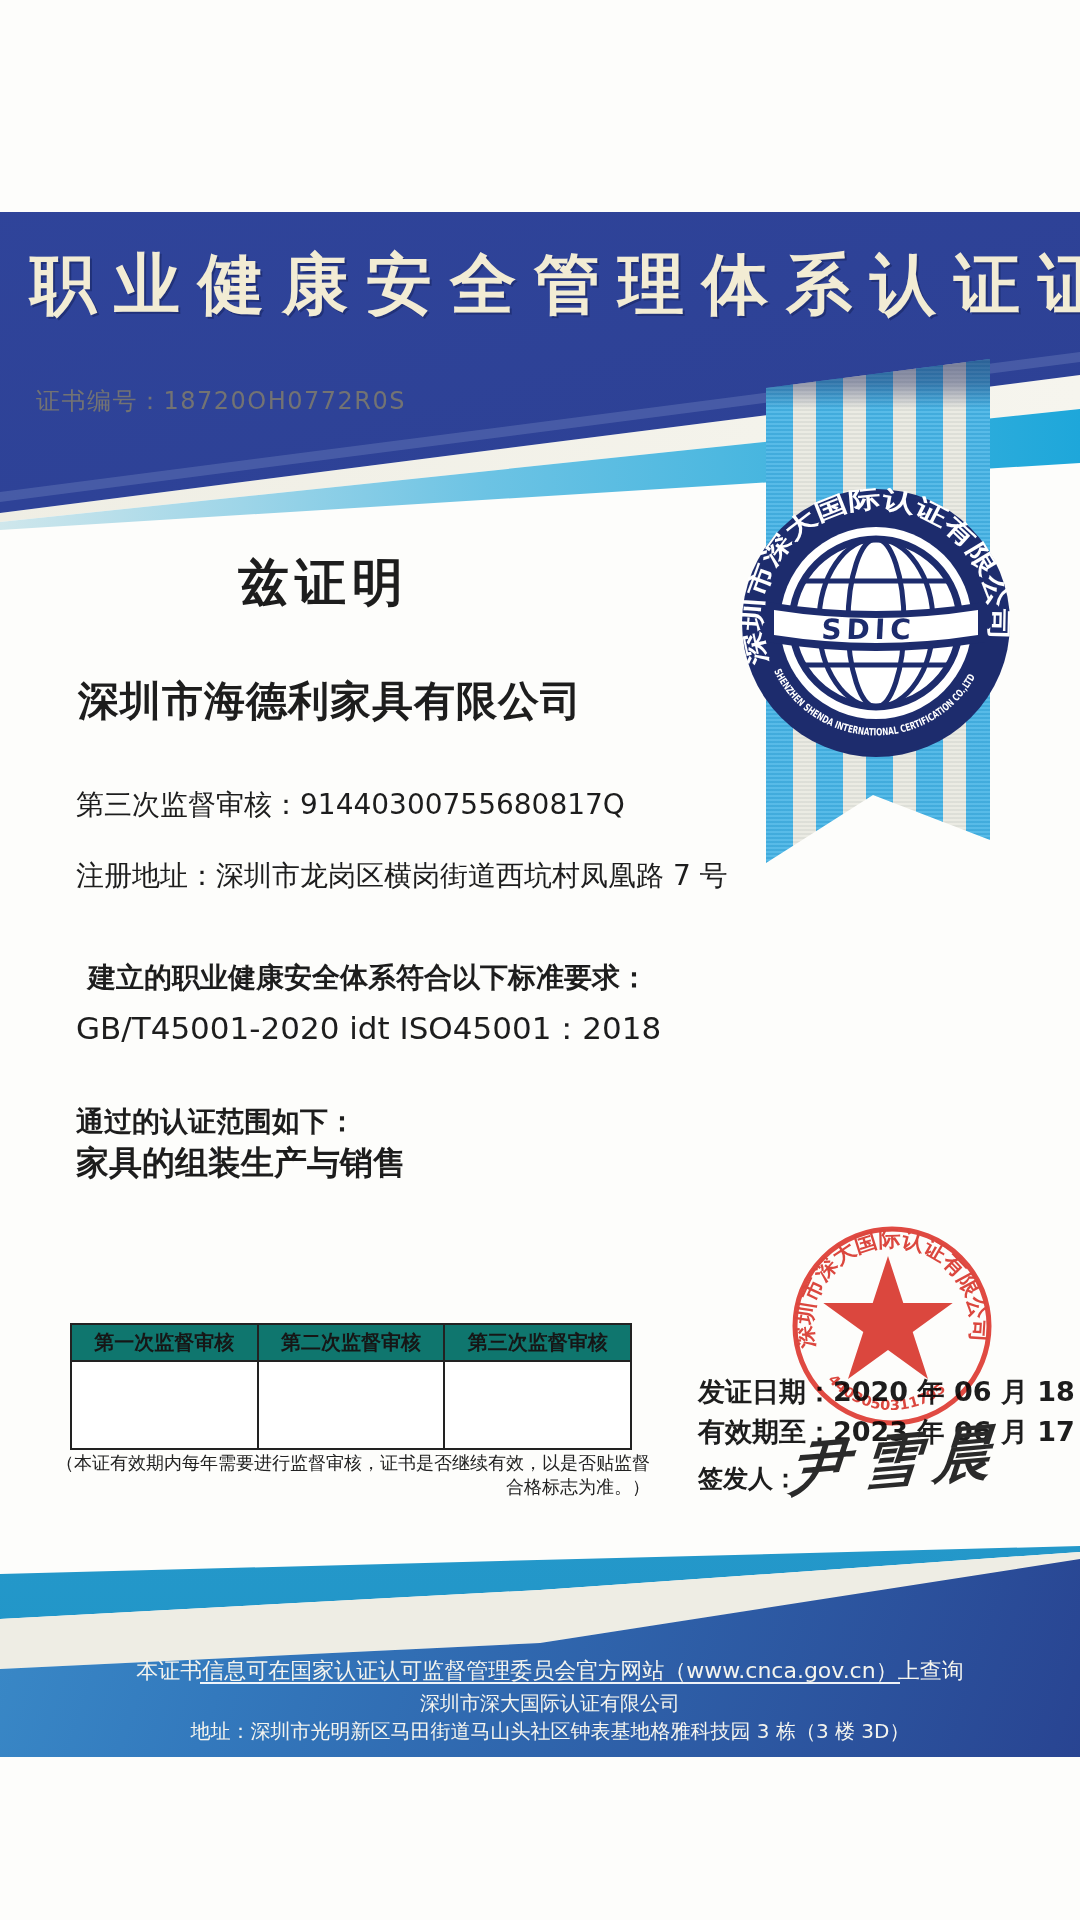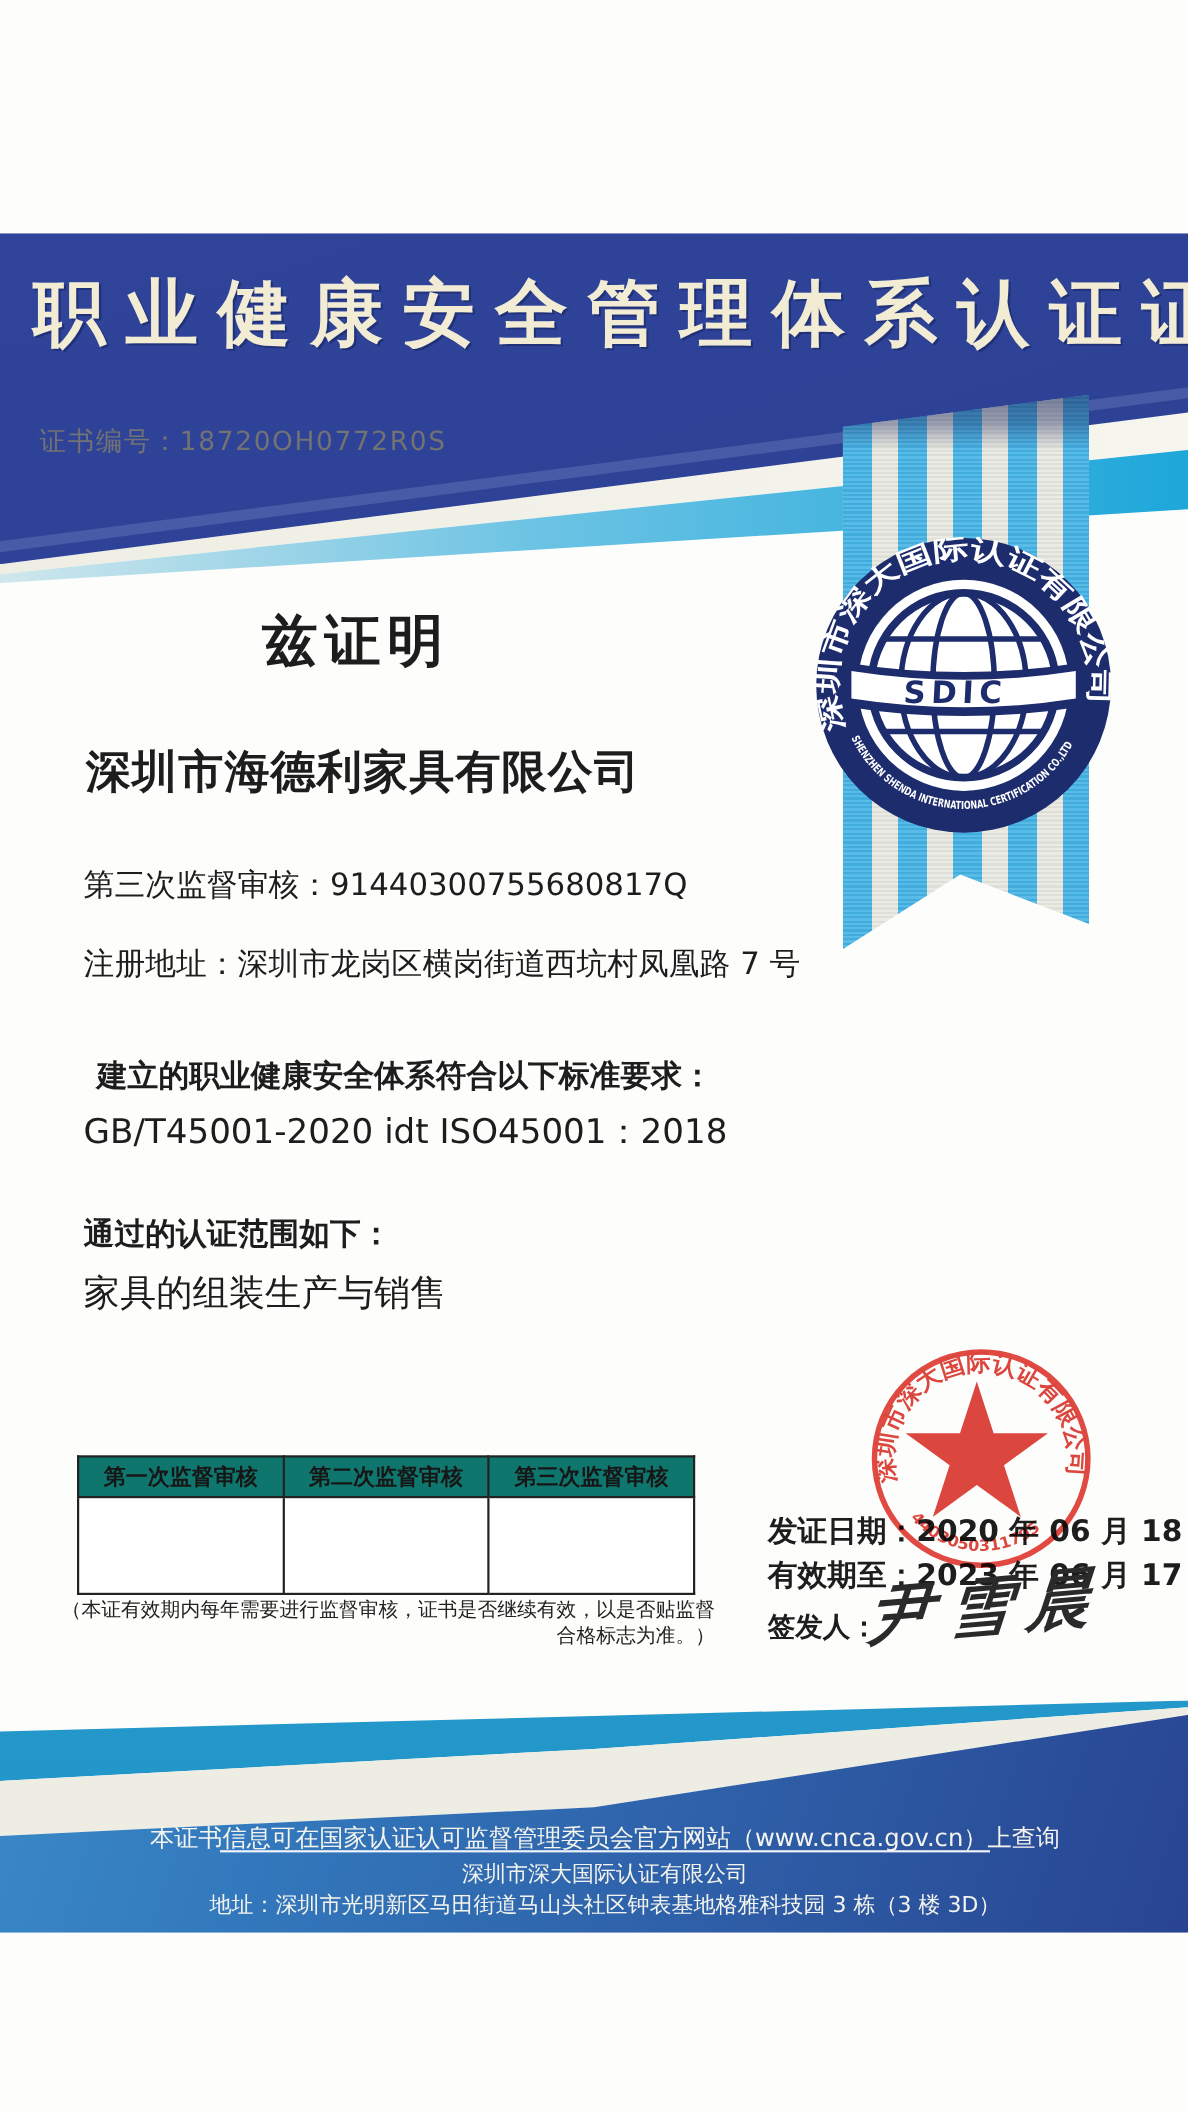--- a/index.html
+++ b/index.html
@@ -35,21 +35,21 @@
 
   
   .tx{color:#1d1d1d;z-index:5;white-space:nowrap;}
   .certify{left:238px;top:549px;font-size:51px;font-weight:600;letter-spacing:6px;}
   .company{left:78px;top:674px;font-size:41px;font-weight:700;letter-spacing:1px;}
   .credit{left:76px;top:786px;font-size:28px;}
   .regaddr{left:76px;top:857px;font-size:28px;}
   .stdintro{left:88px;top:959px;font-size:28px;font-weight:600;}
   .stdline{left:76px;top:1008px;font-size:31px;}
   .scopeintro{left:76px;top:1103px;font-size:28px;font-weight:600;text-align:center;}
-  .scopeline{left:76px;top:1141px;font-size:33px;font-weight:400;margin-top:12px;}
+  .scopeline{left:76px;top:1141px;font-size:33px;font-weight:700;}
 
   
   .audit{left:70px;top:1323px;width:562px;z-index:5;border-collapse:collapse;table-layout:fixed;}
   .audit th,.audit td{border:2px solid #222;}
   .audit th{height:33px;font-size:20px;font-weight:600;color:#161616;background:#0f766e;}
   .audit td{height:84px;background:#fff;}
   .audit-note{left:50px;top:1451px;width:600px;text-align:right;font-size:18px;color:#222;z-index:5;}
 
   
   .issue1{left:698px;top:1374px;font-size:27px;font-weight:600;z-index:6;}

